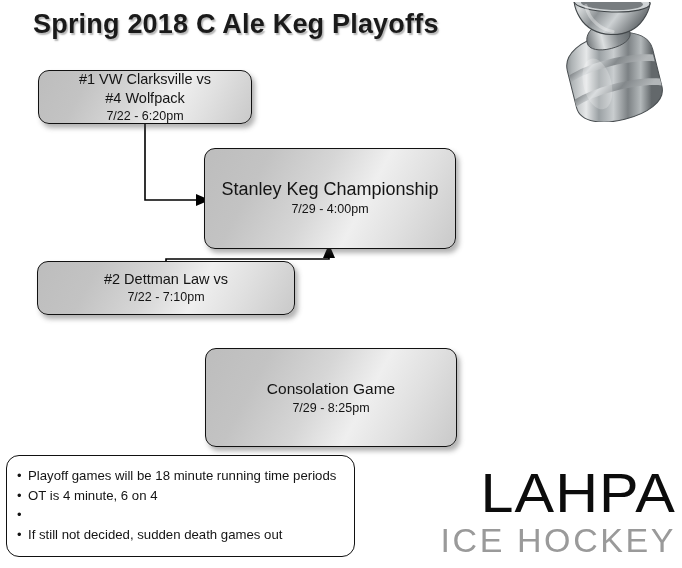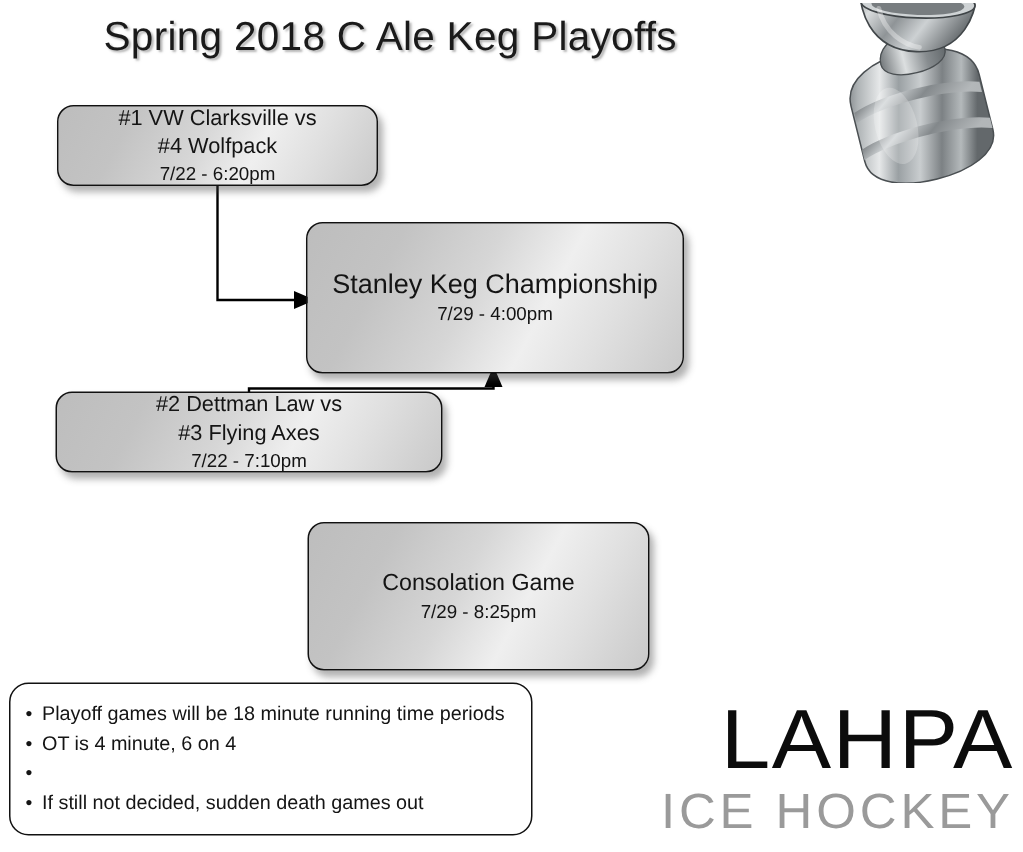--- a/index.html
+++ b/index.html
@@ -15,26 +15,25 @@
     font-family: "Liberation Sans", sans-serif;
     color: #111111;
   }
 
   
   .page-title {
     position: absolute;
     left: 33px;
     top: 9px;
     font-size: 27px;
-    font-weight: normal;
+    font-weight: bold;
     letter-spacing: 0.2px;
     color: #1a1a1a;
     text-shadow: 1.5px 1.5px 1.5px rgba(120,120,120,0.55);
     white-space: nowrap;
-    margin-left: 36px;
   }
 
   
   .game-box {
     position: absolute;
     box-sizing: border-box;
     border: 1.4px solid #111111;
     border-radius: 11px;
     background: linear-gradient(118deg,
                 #bdbdbd 0%,
@@ -62,21 +61,21 @@
     line-height: 17px;
     color: #141414;
     white-space: nowrap;
     text-align: center;
   }
 
   .box-semi1 { left: 38px;  top: 70px;  width: 214px; height: 54px; }
   .box-semi2 { left: 37px;  top: 261px; width: 258px; height: 54px; }
   .box-final { left: 204px; top: 148px; width: 252px; height: 101px; }
   .box-final .line-main { font-size: 18px; margin-bottom: 2px; }
-  .box-consolation { left: 205px; top: 348px; width: 228px; height: 99px; }
+  .box-consolation { left: 205px; top: 348px; width: 252px; height: 99px; }
   .box-consolation .line-main { font-size: 15.5px; margin-bottom: 2px; }
 
   
   .connector-svg {
     position: absolute;
     left: 0;
     top: 0;
     width: 682px;
     height: 568px;
     pointer-events: none;
@@ -188,21 +187,20 @@
   <div class="line-time">7/22 - 6:20pm</div>
 </div>
 
 <div class="game-box box-final">
   <div class="line-main">Stanley Keg Championship</div>
   <div class="line-time">7/29 - 4:00pm</div>
 </div>
 
 <div class="game-box box-semi2">
   <div class="line-main">#2 Dettman Law vs</div>
-  <div class="line-main">#3 Flying Axes</div>
   <div class="line-time">7/22 - 7:10pm</div>
 </div>
 
 <div class="game-box box-consolation">
   <div class="line-main">Consolation Game</div>
   <div class="line-time">7/29 - 8:25pm</div>
 </div>
 
 <div class="rules-box">
   <ul class="rules-list">

